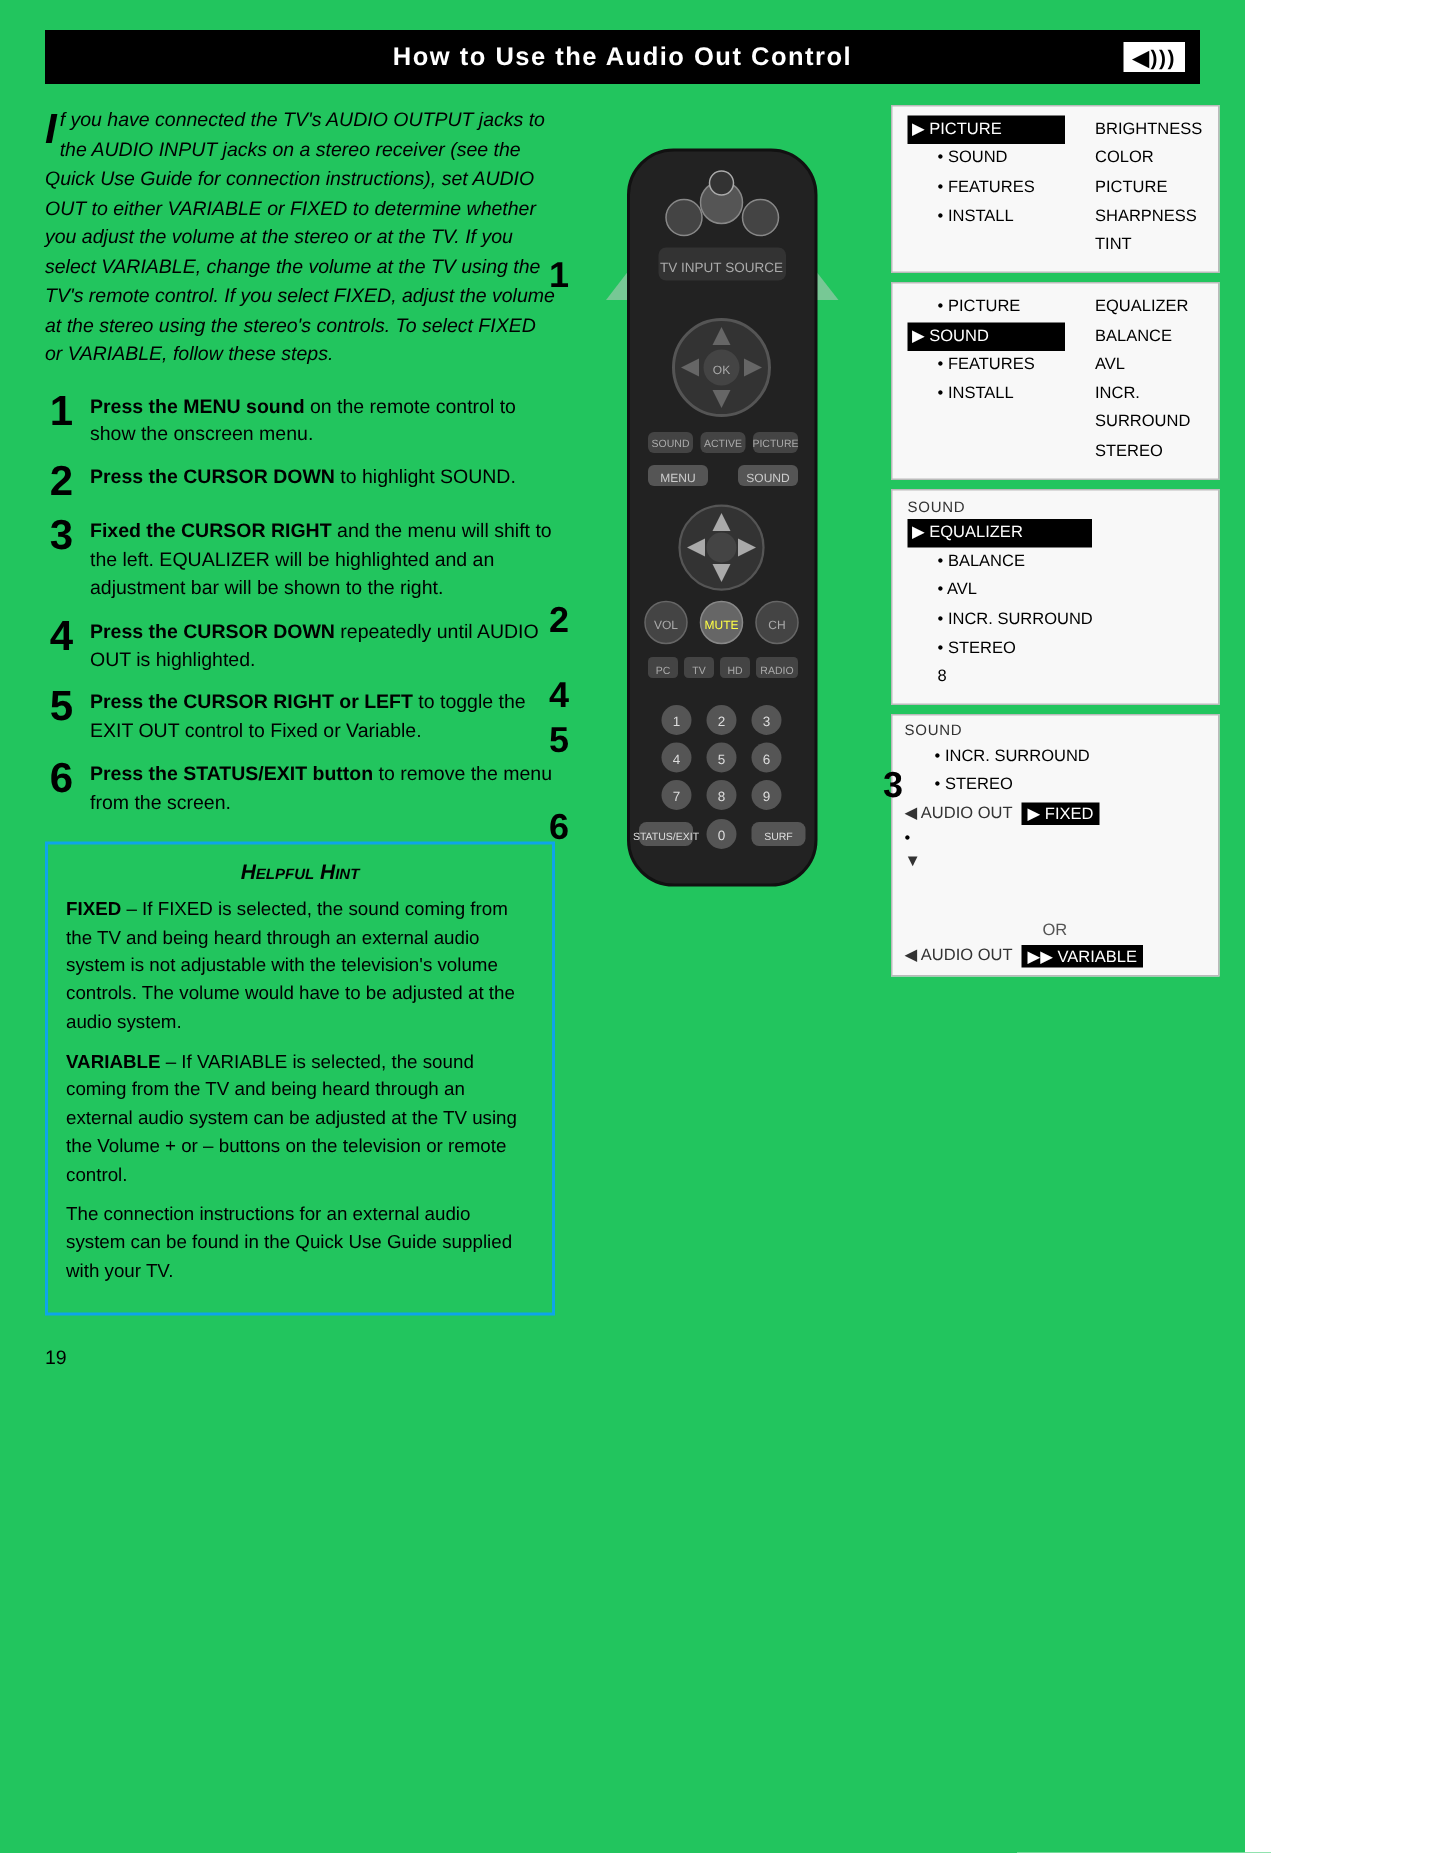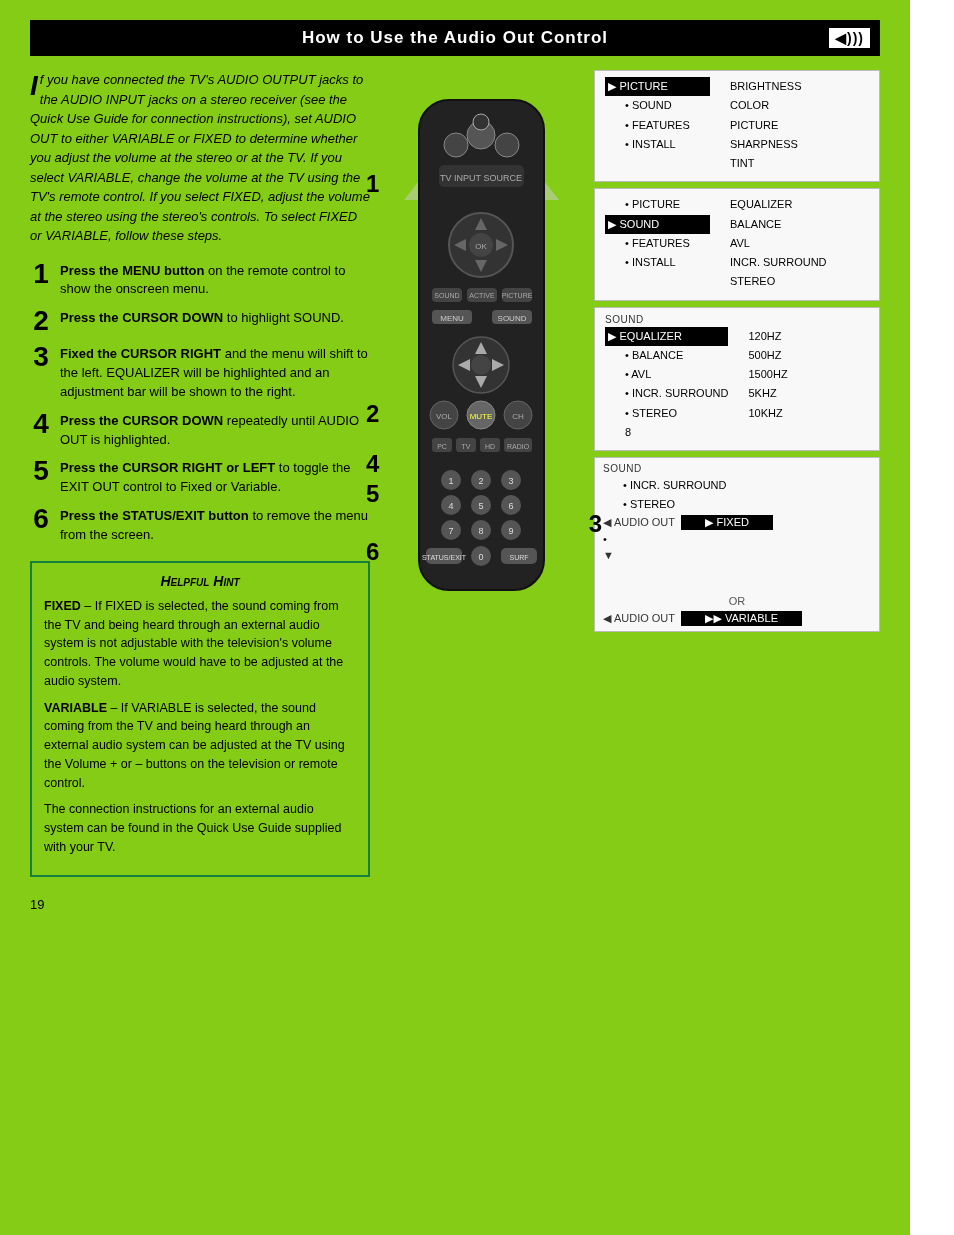--- a/index.html
+++ b/index.html
@@ -8,23 +8,23 @@
       font-family: Arial, sans-serif;
       font-size: 13px;
       color: #000;
       width: 954px;
       min-height: 1235px;
       position: relative;
       overflow-x: hidden;
     }
 
     .page-container {
-      width: 910px;
+      width: 830px;
       min-height: 1235px;
-      background: #84cc16;
+      background: #22c55e;
       padding: 20px 30px 30px 30px;
       position: relative;
     }
 
     
     .header-bar {
       background: #000;
       color: #fff;
       text-align: center;
       padding: 8px 16px;
@@ -100,21 +100,21 @@
     .step-content {
       font-size: 13px;
       line-height: 1.45;
     }
     .step-content strong {
       font-weight: bold;
     }
 
     
     .hint-box {
-      border: 2px solid #15803d;
+      border: 2px solid #0ea5e9;
       margin-top: 16px;
       padding: 10px 12px;
     }
     .hint-title {
       text-align: center;
       font-weight: bold;
       font-size: 14px;
       margin-bottom: 8px;
       font-style: italic;
     }
@@ -213,32 +213,32 @@
       background: #f8f8f8;
       padding: 5px 8px;
       font-size: 11px;
     }
     .ao-panel .avl-list {
       line-height: 1.75;
     }
     .ao-panel .avl-list .bitem::before { content: "• "; }
     .ao-highlighted-row {
       display: flex;
-      align-items: center;
+      align-items: flex-start;
       gap: 6px;
       margin-top: 2px;
     }
     .ao-key {
       color: #333;
       font-size: 11px;
     }
     .ao-val {
       background: #000;
       color: #fff;
-      padding: 1px 24px;
+      padding: 1px 4px;
       font-size: 11px;
     }
     .ao-down-arrow {
       font-size: 11px;
       color: #333;
     }
     .ao-or {
       font-size: 11px;
       color: #555;
       padding: 2px 0;
@@ -260,21 +260,21 @@
 
       <p class="intro-text">
         <span class="drop-cap">I</span><span>f you have connected the TV's AUDIO OUTPUT jacks to the AUDIO INPUT jacks on a stereo receiver (see the Quick Use Guide for connection instructions), set AUDIO OUT to either VARIABLE or FIXED to determine whether you adjust the volume at the stereo or at the TV. If you select VARIABLE, change the volume at the TV using the TV's remote control. If you select FIXED, adjust the volume at the stereo using the stereo's controls. To select FIXED or VARIABLE, follow these steps.</span>
       </p>
 
       <ol class="steps-list">
 
         <li class="step-item">
           <span class="step-number">1</span>
           <div class="step-content">
-            <strong>Press the MENU button</strong><span> on the remote control to show the onscreen menu.</span>
+            <strong>Press the MENU sound</strong><span> on the remote control to show the onscreen menu.</span>
           </div>
         </li>
 
         <li class="step-item">
           <span class="step-number">2</span>
           <div class="step-content">
             <strong>Press the CURSOR DOWN</strong><span> to highlight SOUND.</span>
           </div>
         </li>
 
@@ -465,27 +465,20 @@
             <div class="panel-title">SOUND</div>
             <div class="panel-row">
               <div class="panel-left">
                 <span class="ph-item ar-hl">EQUALIZER</span>
                 <span class="ph-item bullet">BALANCE</span>
                 <span class="ph-item bullet">AVL</span>
                 <span class="ph-item bullet">INCR. SURROUND</span>
                 <span class="ph-item bullet">STEREO</span>
                 <span class="ph-item">8</span>
               </div>
-              <div class="panel-right">
-                <span class="ph-item">120HZ</span>
-                <span class="ph-item">500HZ</span>
-                <span class="ph-item">1500HZ</span>
-                <span class="ph-item">5KHZ</span>
-                <span class="ph-item">10KHZ</span>
-              </div>
             </div>
           </div>
 
           <div class="ao-panel">
             <div class="panel-title">SOUND</div>
             <div class="avl-list">
               <span class="ph-item bitem" style="display:block; line-height:1.7;">INCR. SURROUND</span>
               <span class="ph-item bitem" style="display:block; line-height:1.7;">STEREO</span>
             </div>
             <div class="ao-highlighted-row">

